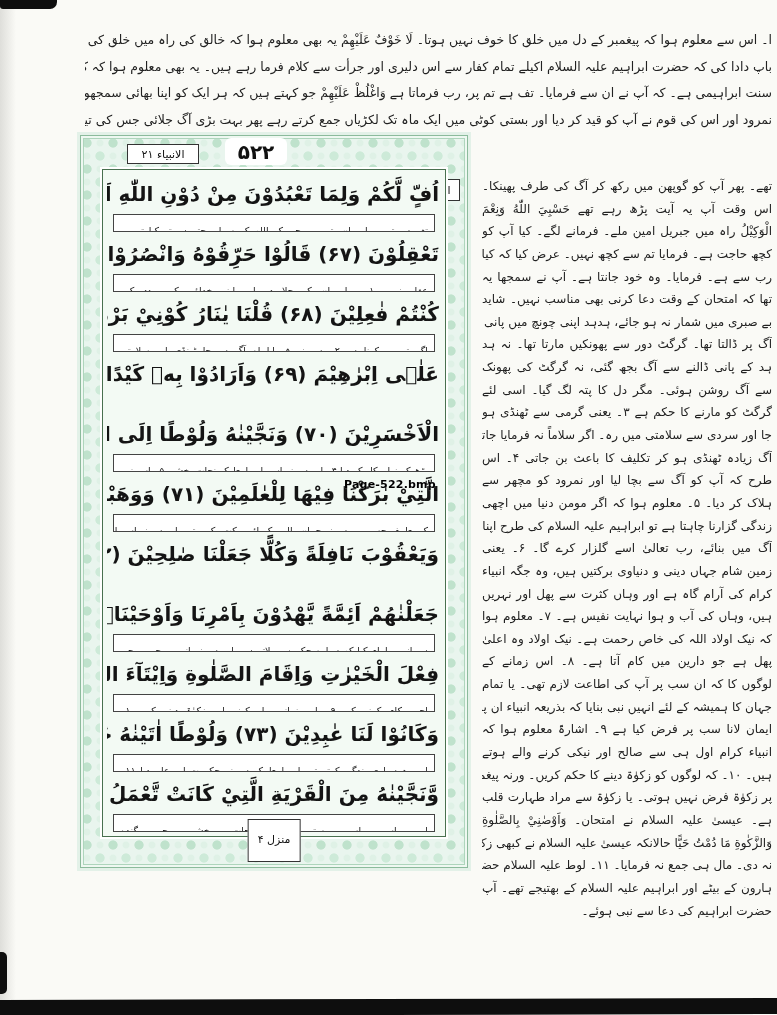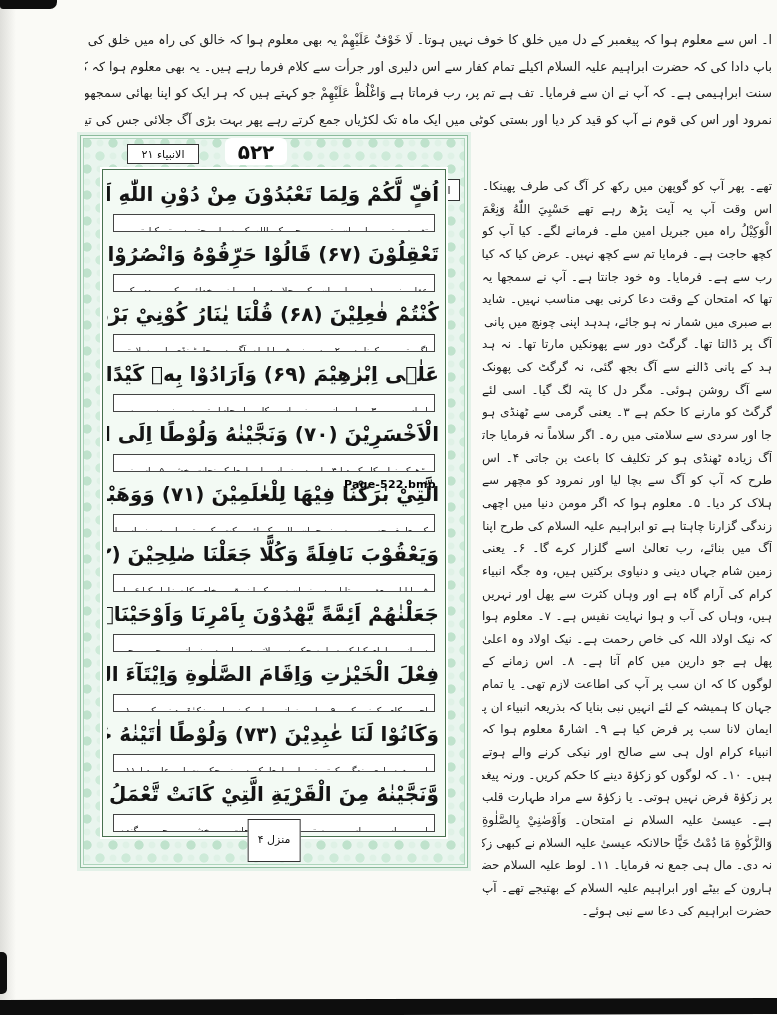--- a/index.html
+++ b/index.html
@@ -127,36 +127,34 @@
           <div class="qurdu">عقل نہیں ۱۔ بولے ان کو جلا دو اور اپنے خداؤں کی مدد کرو</div>
         </div>
 
         <div class="qrow">
           <div class="qarabic">كُنْتُمْ فٰعِلِيْنَ (۶۸) قُلْنَا يٰنَارُ كُوْنِيْ بَرْدًا وَّسَلٰمًا</div>
           <div class="qurdu">اگر تمہیں کرنا ہے ۲۔ ہم نے فرمایا اے آگ ہو جا ٹھنڈی اور سلامتی</div>
         </div>
 
         <div class="qrow">
           <div class="qarabic">عَلٰۤی اِبْرٰهِيْمَ (۶۹) وَاَرَادُوْا بِهٖ كَيْدًا فَجَعَلْنٰهُمُ</div>
-          <div class="qurdu">ابراہیم پر ۳۔ اور انہوں نے اس کا برا چاہا تو ہم نے سب سے</div>
         </div>
 
         <div class="qrow">
           <div class="qarabic">الْاَخْسَرِيْنَ (۷۰) وَنَجَّيْنٰهُ وَلُوْطًا اِلَی الْاَرْضِ</div>
           <div class="qurdu">بڑھ کر زیاں کار کر دیا ۴۔ اور ہم نے اسے اور لوط کو نجات بخشی ۵۔ اس زمین</div>
         </div>
 
         <div class="qrow">
           <div class="qarabic">الَّتِيْ بٰرَكْنَا فِيْهَا لِلْعٰلَمِيْنَ (۷۱) وَوَهَبْنَا لَهٗ اِسْحٰقَ</div>
           <div class="qurdu">کی طرف جس میں ہم نے جہان والوں کے لئے برکت رکھی تھی اور ہم نے اسے اسحاق عطا</div>
         </div>
 
         <div class="qrow">
           <div class="qarabic">وَيَعْقُوْبَ نَافِلَةً وَكُلًّا جَعَلْنَا صٰلِحِيْنَ (۷۲) وَ</div>
-          <div class="qurdu">فرمایا اور یعقوب پوتا اور ہم نے ان سب کو اپنے قرب خاص کا سزاوار کیا ۶۔ اور</div>
         </div>
 
         <div class="qrow">
           <div class="qarabic">جَعَلْنٰهُمْ اَئِمَّةً يَّهْدُوْنَ بِاَمْرِنَا وَاَوْحَيْنَاۤ اِلَيْهِمْ</div>
           <div class="qurdu">ہم انہیں امام کیا کہ ہمارے حکم سے بلاتے ہیں اور ہم نے انہیں وحی بھیجی</div>
         </div>
 
         <div class="qrow">
           <div class="qarabic">فِعْلَ الْخَيْرٰتِ وَاِقَامَ الصَّلٰوةِ وَاِيْتَآءَ الزَّكٰوةِ</div>
           <div class="qurdu">اچھے کام کرنے کی ۹۔ اور نماز برپا رکھنے اور زکوٰۃ دینے کی ۱۰۔</div>

